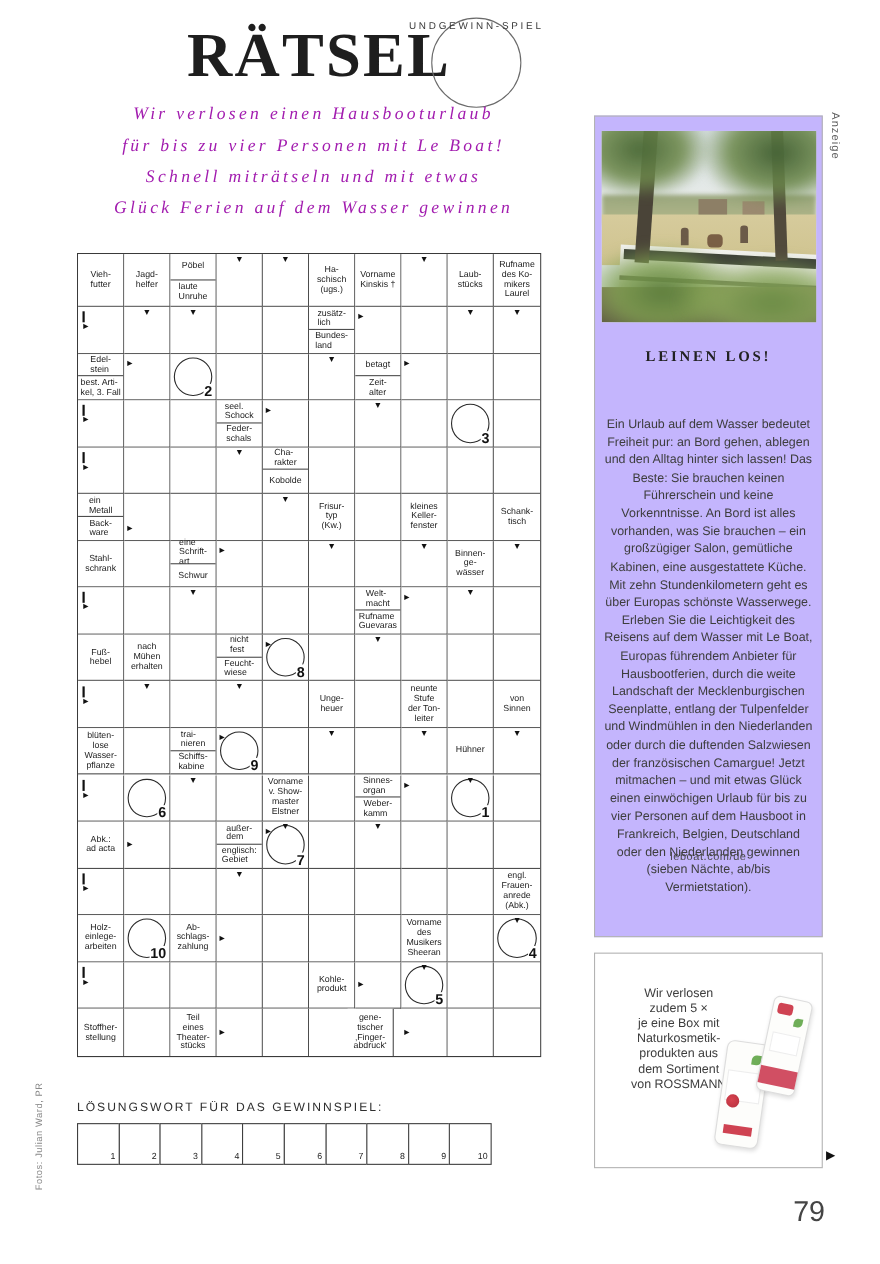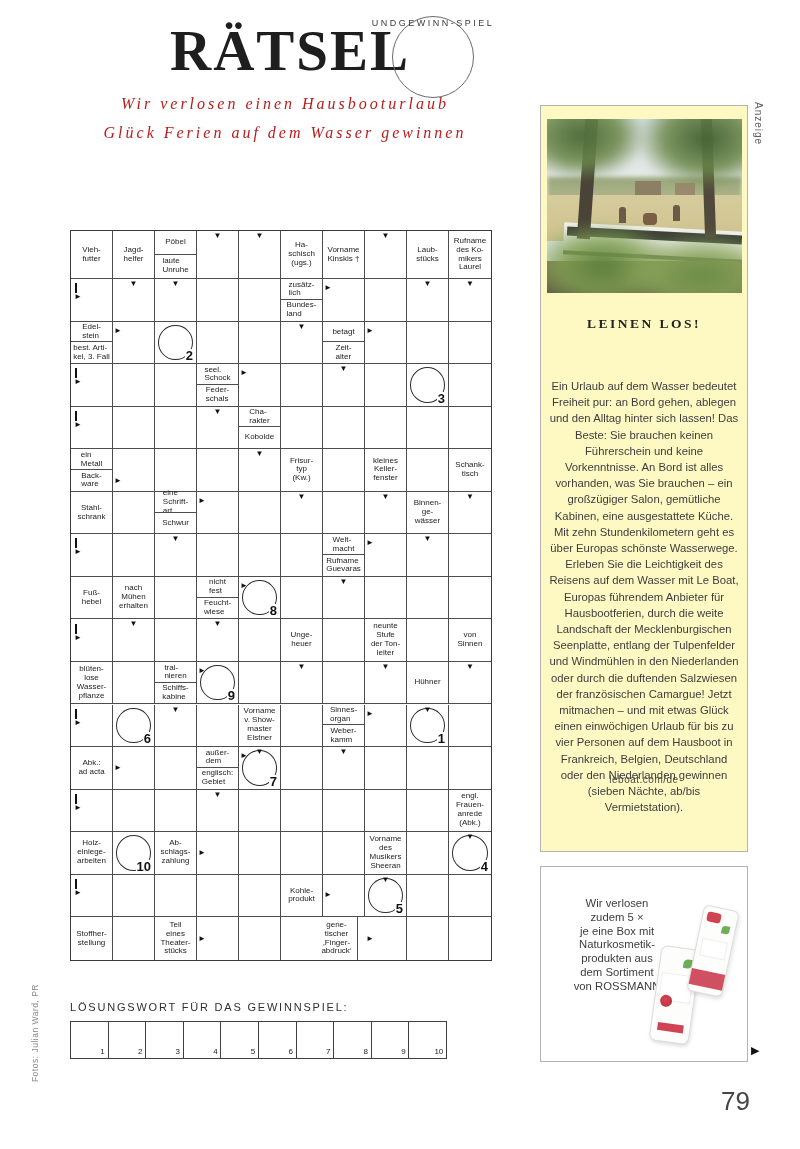--- a/index.html
+++ b/index.html
@@ -9,21 +9,21 @@
 
   
   #page-title{left:170px;top:18px;width:225px;text-align:right;
     font-family:"Liberation Serif",serif;font-weight:700;font-size:57px;
     letter-spacing:2px;color:#1e1e1e;}
   #badge{left:392px;top:16px;width:80px;height:80px;border:1.5px solid #6a6a6a;
     border-radius:50%;display:flex;justify-content:center;
     text-align:right;font-size:9px;letter-spacing:2.5px;color:#3a3a3a;line-height:1.5;}
   #intro{left:35px;top:90px;width:500px;text-align:center;
     font-family:"Liberation Serif",serif;font-style:italic;font-size:16px;
-    letter-spacing:3px;color:#b91c1c;line-height:28.5px;}
+    letter-spacing:3px;color:#a21caf;line-height:28.5px;}
 
   
   #cw-grid{left:70px;top:230px;width:420px;height:729px;border:1.5px solid #3a3a3a;background:#fff;}
   .cw-cell{position:absolute;box-sizing:border-box;border-right:1px solid #4d4d4d;border-bottom:1px solid #4d4d4d;background:#fff;}
   .cw-cell.no-r{border-right:none;}
   .cw-cell.no-b{border-bottom:none;}
   .clue-text{position:absolute;inset:0;display:flex;align-items:center;justify-content:center;
     text-align:center;font-size:8px;line-height:1.12;color:#1c1c1c;white-space:pre-line;padding:1px;}
   .half{position:absolute;left:0;right:0;display:flex;align-items:center;justify-content:center;
     text-align:left;font-size:8px;line-height:1.1;color:#1c1c1c;white-space:pre-line;}
@@ -43,21 +43,21 @@
 
   
   #sol-label{left:70px;top:1001px;font-size:11px;letter-spacing:1.8px;color:#2f2f2f;}
   #sol-boxes{left:70px;top:1021px;display:flex;}
   .sol-box{position:relative;width:38.8px;height:38px;box-sizing:border-box;
     border:1.2px solid #3f3f3f;margin-left:-1.2px;background:#fff;}
   .sol-box:first-child{margin-left:0;}
   .sol-box .n{position:absolute;right:3px;bottom:2px;font-size:8px;color:#222;}
 
   
-  #ad-box{left:540px;top:105px;width:208px;height:747px;border:1px solid #b3b3b3;box-sizing:border-box;background:#fef9c3;}
+  #ad-box{left:540px;top:105px;width:208px;height:747px;border:1px solid #b3b3b3;box-sizing:border-box;background:#c4b5fd;}
   #ad-photo{position:absolute;left:6px;top:13px;width:195px;height:174px;overflow:hidden;background:#dfe6e4;}
   .ph{position:absolute;}
   #ph-sky{left:0;top:0;right:0;height:52%;background:linear-gradient(#d9e2e4,#eceeea);}
   #ph-treeline{left:0;top:58px;right:0;height:28px;background:linear-gradient(#9aa77e,#b5b98b);filter:blur(2px);}
   #ph-field{left:0;top:76px;right:0;height:46px;background:linear-gradient(#d6cb9c,#cfc38f);}
   #ph-build1{left:88px;top:62px;width:26px;height:14px;background:#8d7f66;filter:blur(.5px);}
   #ph-build2{left:128px;top:64px;width:20px;height:12px;background:#9b8a70;filter:blur(.5px);}
   #ph-canopyL{left:-30px;top:-28px;width:130px;height:90px;background:radial-gradient(closest-side,#4d6b3a,#6f8a4cdd 60%,transparent);filter:blur(4px);}
   #ph-canopyR{right:-34px;top:-30px;width:140px;height:100px;background:radial-gradient(closest-side,#466337,#6d894bdd 60%,transparent);filter:blur(4px);}
   #ph-trunkL{left:34px;top:0;width:13px;height:120px;background:#4a4438;transform:rotate(4deg);}
@@ -113,20 +113,22 @@
 <body>
 
 <div class="abs" id="page-title">RÄTSEL</div>
 <div class="abs" id="badge">
   <div>UND</div>
   <div>GEWINN-</div>
   <div>SPIEL</div>
 </div>
 <div class="abs" id="intro">
   <div>Wir verlosen einen Hausbooturlaub</div>
+  <div>für bis zu vier Personen mit Le Boat!</div>
+  <div>Schnell miträtseln und mit etwas</div>
   <div>Glück Ferien auf dem Wasser gewinnen</div>
 </div>
 
 <div class="abs" id="cw-grid">
   <span id="cw-code">C. 2603</span>
 <div class="cw-cell" style="left: 0px; top: 0px; width: 42px; height: 48px;">
       <div class="clue-text">Vieh-
 futter</div>
     </div>
     <div class="cw-cell" style="left: 42px; top: 0px; width: 42px; height: 48px;">

